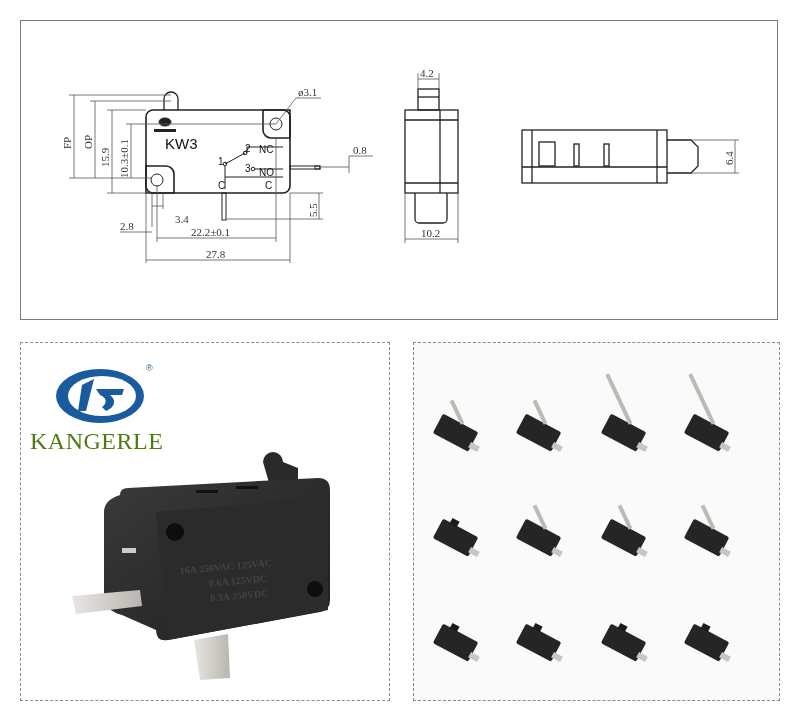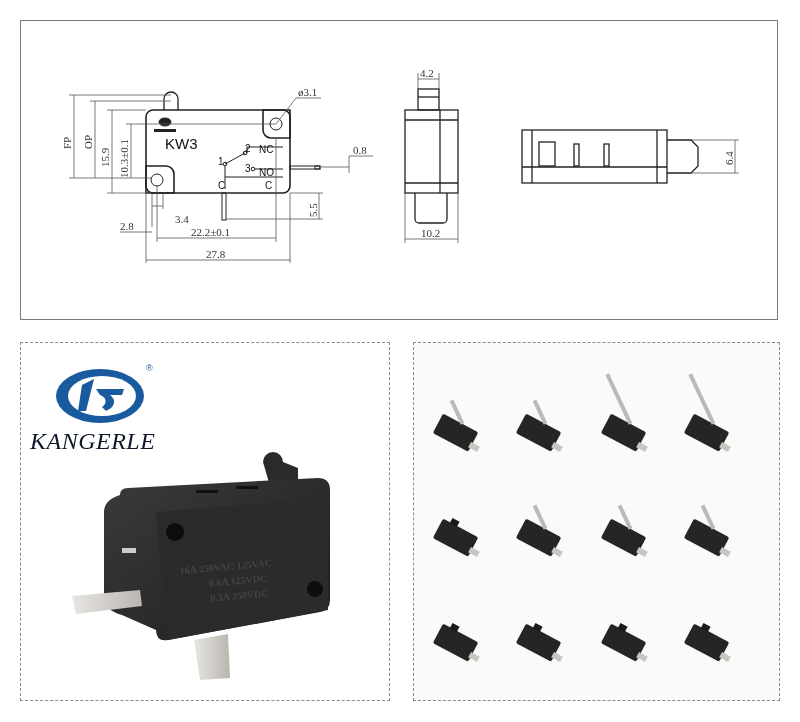--- a/index.html
+++ b/index.html
@@ -3,21 +3,21 @@
 <meta charset="utf-8">
 <style>
   html,body{margin:0;padding:0;background:#ffffff;}
   body{width:800px;height:722px;position:relative;overflow:hidden;font-family:"Liberation Serif",serif;}
   .panel-top{position:absolute;left:20px;top:20px;width:758px;height:300px;border:1px solid #7a7a7a;box-sizing:border-box;background:#fff;}
   .panel-logo{position:absolute;left:20px;top:342px;width:370px;height:359px;border:1px dashed #8a8a8a;box-sizing:border-box;background:#fff;}
   .panel-variants{position:absolute;left:413px;top:342px;width:367px;height:359px;border:1px dashed #8a8a8a;box-sizing:border-box;background:#fafafa;overflow:hidden;}
   svg text{font-family:"Liberation Serif",serif;}
   .dim{font-family:"Liberation Serif",serif;font-size:11px;fill:#333;}
   .lbl{font-family:"Liberation Sans",sans-serif;fill:#111;}
-  .brand{position:absolute;left:30px;top:428px;font-family:"Liberation Serif",serif;font-style:italic;font-size:24px;color:#0f172a;letter-spacing:0.5px;}
+  .brand{position:absolute;left:30px;top:428px;font-family:"Liberation Serif",serif;font-size:24px;color:#4d7c0f;letter-spacing:0.5px;}
   .reg{position:absolute;left:146px;top:363px;font-family:"Liberation Sans",sans-serif;font-size:9px;color:#1a5a9e;}
 </style>
 </head>
 <body>
 
 <div class="panel-top">
   <svg width="758" height="300" viewBox="20 20 758 300" style="position:absolute;left:0;top:0;">
     <g stroke="#222" fill="none" stroke-width="1">
 
       <g>

